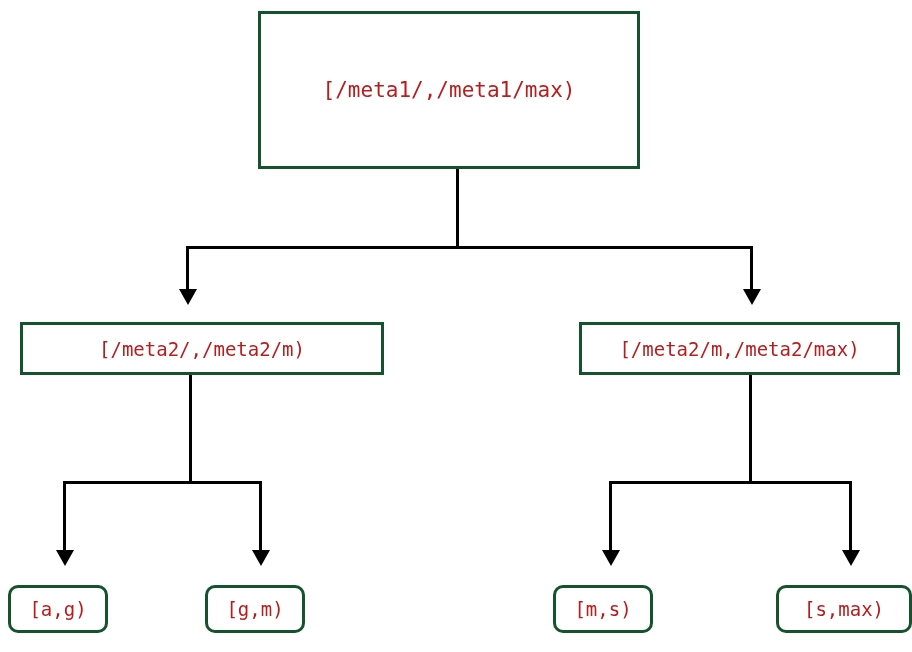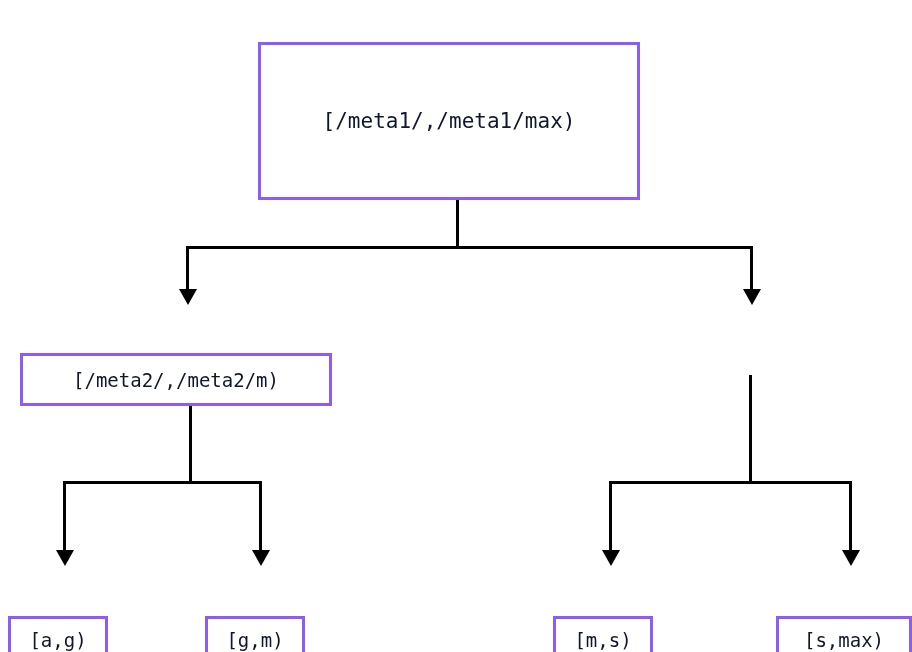--- a/index.html
+++ b/index.html
@@ -13,54 +13,54 @@
     width: 912px;
     height: 652px;
     background: #ffffff;
     overflow: hidden;
     font-family: "DejaVu Sans Mono", "Liberation Mono", monospace;
   }
   .node {
     position: absolute;
     box-sizing: border-box;
     background: #ffffff;
-    border: 3px solid #8b5cf6;
+    border: 3px solid #14532d;
     display: flex;
     align-items: center;
     justify-content: center;
-    color: #0f172a;
+    color: #b91c1c;
     white-space: pre;
     letter-spacing: 0px;
-    margin-top: 31px;
   }
   .node-root {
     left: 258px;
     top: 11px;
     width: 382px;
     height: 158px;
     font-size: 21px;
   }
   .node-mid-left {
     left: 20px;
     top: 322px;
-    width: 312px;
+    width: 364px;
     height: 53px;
     font-size: 19px;
   }
   .node-mid-right {
     left: 579px;
     top: 322px;
     width: 321px;
     height: 53px;
     font-size: 19px;
   }
   .node-leaf {
     top: 585px;
     height: 48px;
     font-size: 19px;
+    border-radius: 10px;
   }
   .leaf-0 { left: 8px;   width: 100px; }
   .leaf-1 { left: 205px; width: 100px; }
   .leaf-2 { left: 553px; width: 100px; }
   .leaf-3 { left: 776px; width: 136px; }
 
   
   .seg {
     position: absolute;
     background: #000000;
@@ -112,20 +112,21 @@
 
     <div class="seg seg-v" style="left:849px; top:481px; height:71px;"></div>
     <div class="arrow" style="left:842px; top:550px;"></div>
 
   </div>
 
   <div class="node node-root">[/meta1/,/meta1/max)</div>
 
   <div class="node node-mid-left">[/meta2/,/meta2/m)</div>
 
+  <div class="node node-mid-right">[/meta2/m,/meta2/max)</div>
 
   <div class="node node-leaf leaf-0">[a,g)</div>
 
   <div class="node node-leaf leaf-2">[m,s)</div>
 
   <div class="node node-leaf leaf-1">[g,m)</div>
 
   <div class="node node-leaf leaf-3">[s,max)</div>
 
 </div>

